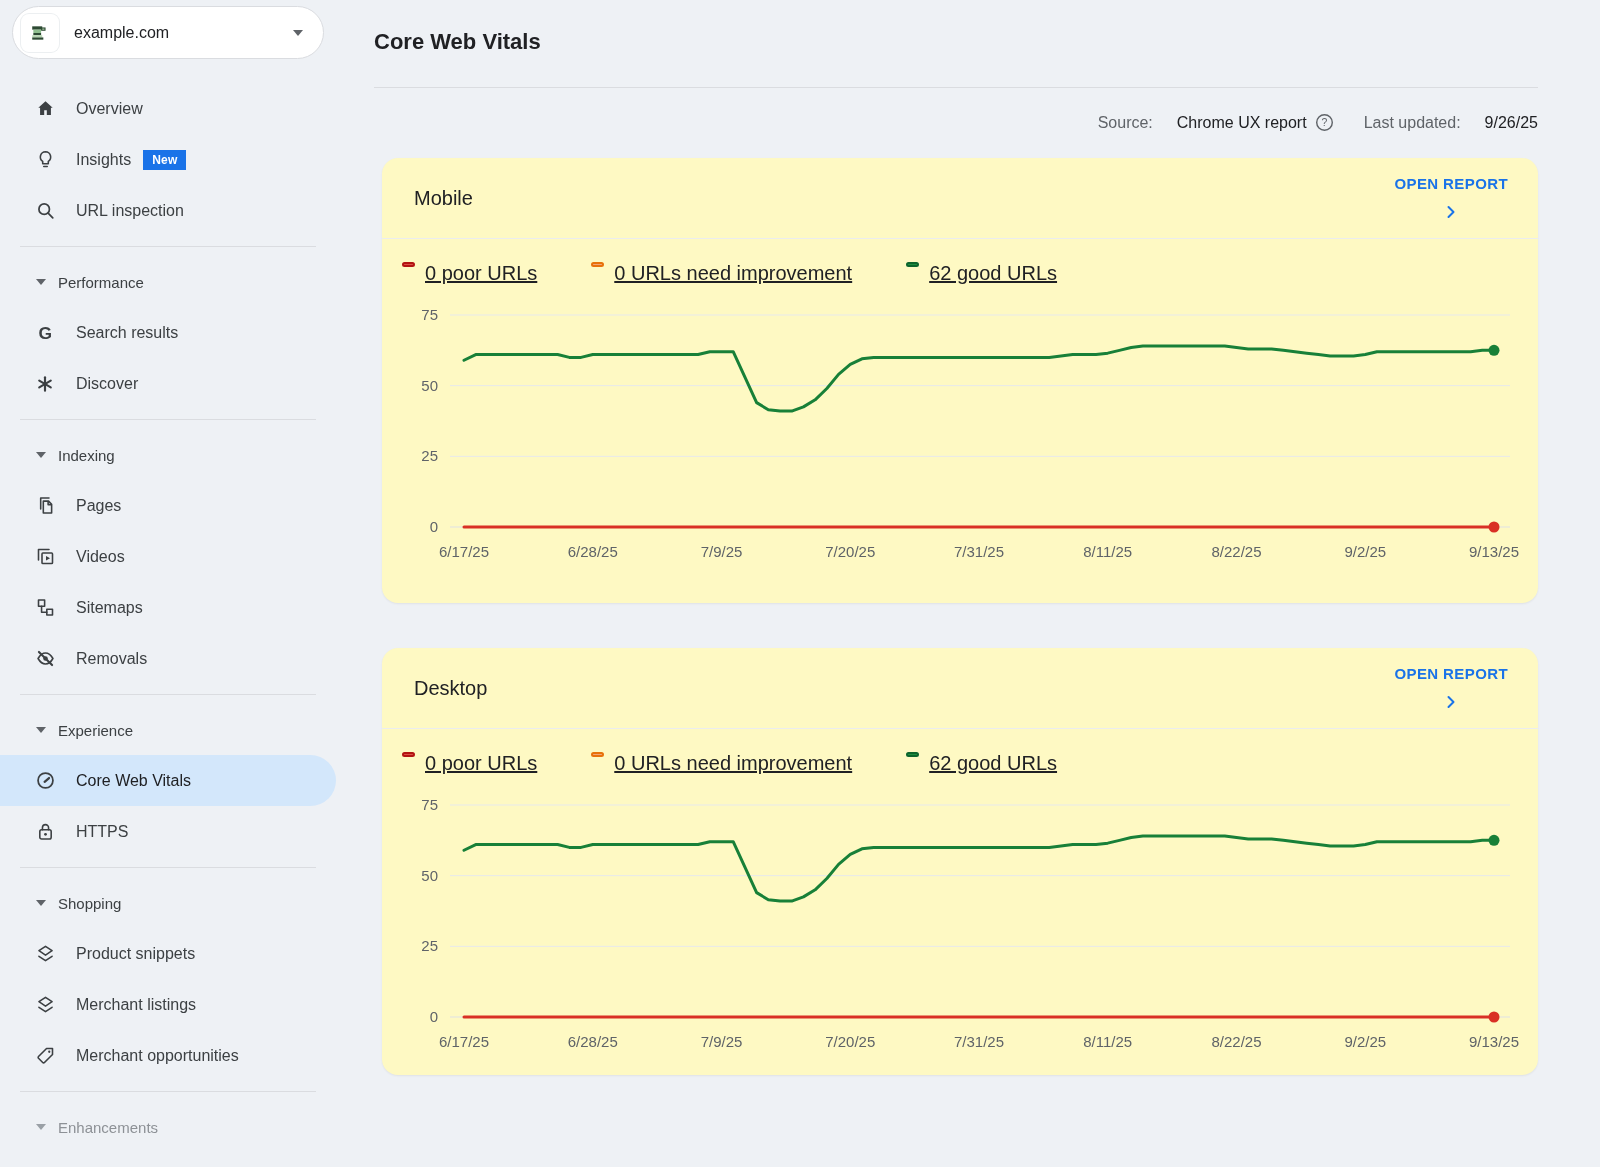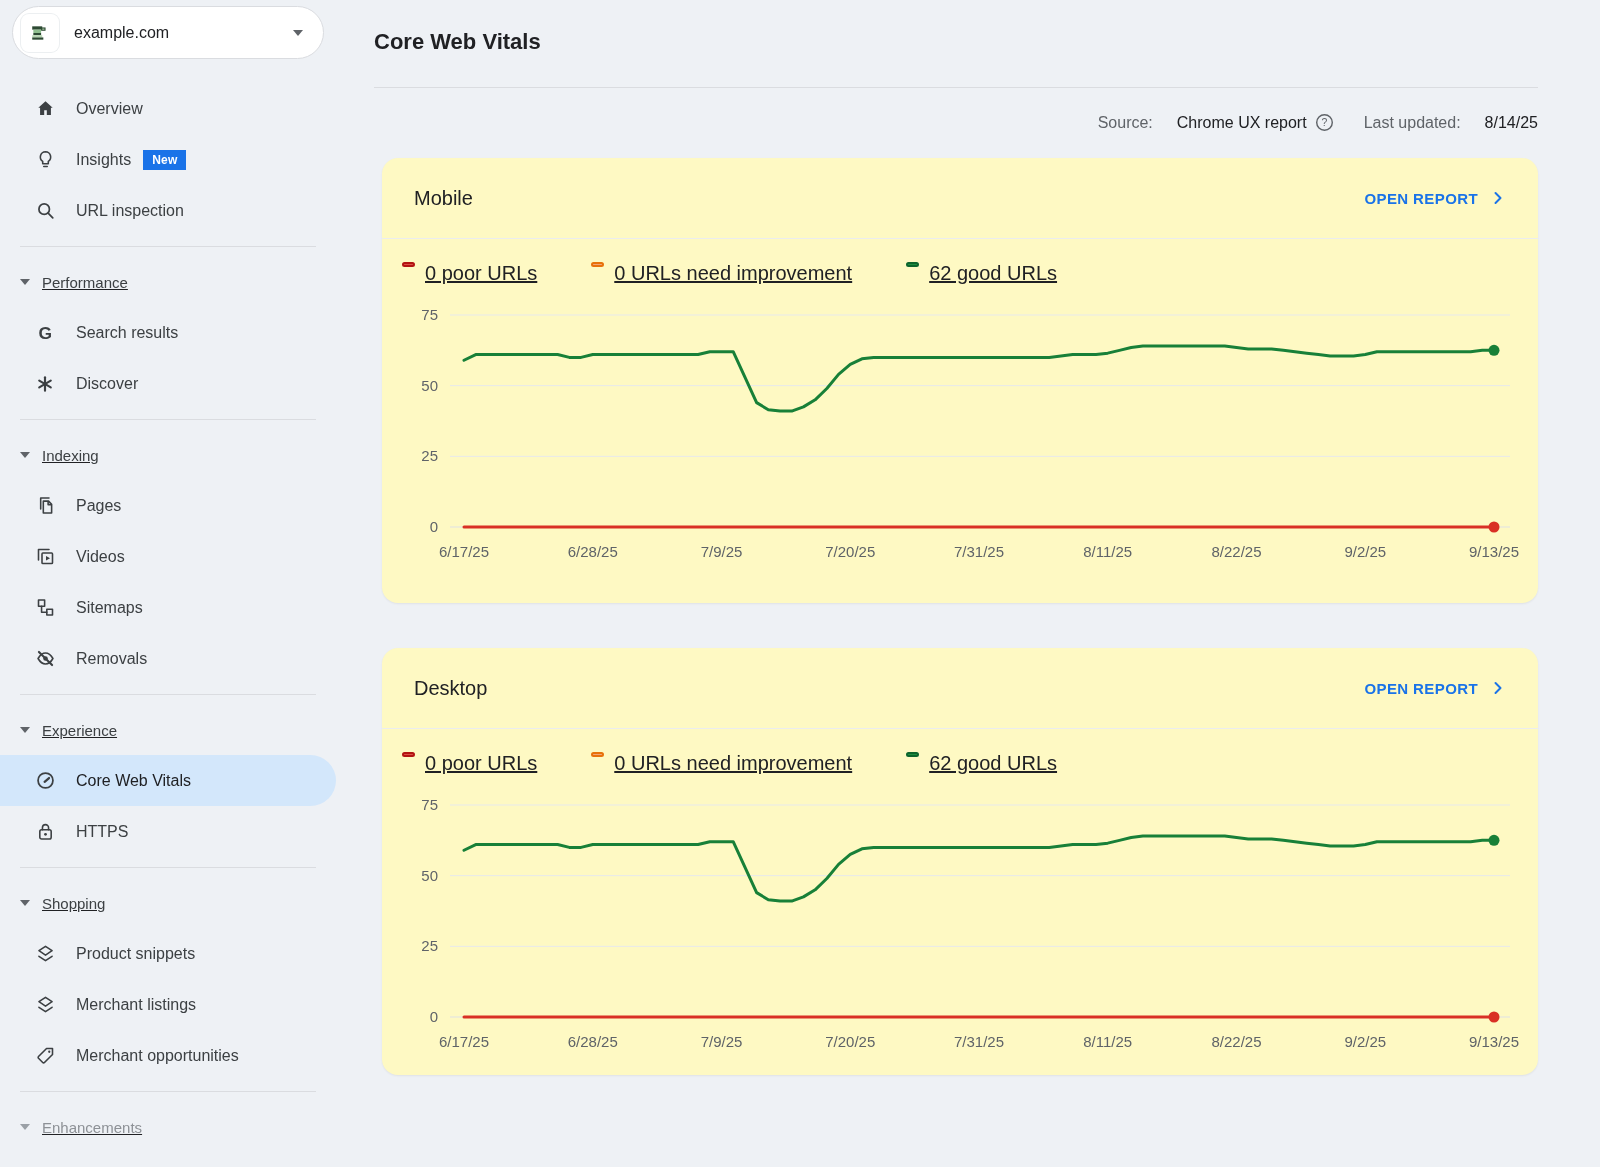--- a/index.html
+++ b/index.html
@@ -34,21 +34,21 @@
   }
   .nav-item .nav-icon { width:22px; height:22px; display:flex; align-items:center; justify-content:center; margin-right:20px; flex:none; }
   .nav-label { font-size:16px; color:#3c4043; white-space:nowrap; }
   .nav-item.selected { background:#d3e7fb; border-radius:0 27px 27px 0; width:336px; }
   .nav-item.selected .nav-label { color:#202124; }
   .badge-new {
     margin-left:12px; background:#1a73e8; color:#fff; font-size:12px; font-weight:bold;
     padding:3px 9px; border-radius:0; letter-spacing:.2px;
   }
   .divider { height:1px; background:#dadce0; margin:10px 20px; }
-  .section-header { height:50px; display:flex; align-items:center; padding-left:20px; cursor:pointer;text-decoration:underline; }
+  .section-header { height:50px; display:flex; align-items:center; padding-left:36px; cursor:pointer; }
   .tri {
     width:0; height:0; border-left:5px solid transparent; border-right:5px solid transparent;
     border-top:6px solid #5f6368; margin-right:12px;
   }
   .section-label { font-size:15px; color:#3c4043; }
   .section-header.faded .section-label { color:#8d9196; }
   .section-header.faded .tri { border-top-color:#9aa0a6; }
   .icon-stroke { stroke:#3c4043; fill:none; stroke-width:1.8; stroke-linecap:round; stroke-linejoin:round; }
   
   .main { position:absolute; left:336px; top:0; right:0; bottom:0; }
@@ -68,20 +68,21 @@
   }
   .card-mobile { top:158px; height:445px; }
   .card-desktop { top:648px; height:427px; }
   .card-header { height:80px; display:flex; align-items:center; padding:0 30px 0 32px; }
   .card-title { font-size:20px; font-weight:normal; color:#202124; flex:1; }
   .open-report {
     background:none; border:none; cursor:pointer;
     display:flex; align-items:center; gap:10px;
     color:#1a73e8; font-size:15px; font-weight:bold; letter-spacing:.4px;
     font-family:"Liberation Sans", sans-serif;
+    flex-direction:column;
   }
   .card-divider { height:1px; background:#ebedef; }
   .legend { display:flex; align-items:center; padding:24px 0 0 20px; height:44px; }
   .legend-item { display:flex; align-items:flex-start; font-size:20px; color:#202124; margin-right:54px;text-decoration:underline; }
   .sw {
     display:inline-block; width:13px; height:5px; border-radius:4px;
     border:2px solid; margin-right:10px;
   }
   .chart { display:block; margin:12px 0 0 16px; width:1124px; height:270px; }
 </style>
@@ -285,21 +286,21 @@
   <div class="source-row">
     <span>Source:</span>
     <span class="dark">Chrome UX report</span>
     <span class="help-icon">
       <svg width="19" height="19" viewBox="0 0 20 20">
           <circle cx="10" cy="10" r="8.2" fill="none" stroke="#5f6368" stroke-width="1.5"></circle>
           <text x="10" y="14" text-anchor="middle" font-family="Liberation Sans, sans-serif" font-size="11" fill="#5f6368">?</text>
         </svg>
     </span>
     <span class="updated-label">Last updated:</span>
-    <span class="dark">8/14/25</span>
+    <span class="dark">9/26/25</span>
   </div>
 
   <section class="card card-mobile">
     <div class="card-header">
       <h2 class="card-title">Mobile</h2>
       <button class="open-report">
         <span>OPEN REPORT</span>
         <svg width="20" height="20" viewBox="0 0 24 24">
             <path d="M9 6l6 6-6 6" fill="none" stroke="#1a73e8" stroke-width="2.4" stroke-linecap="round" stroke-linejoin="round"></path>
           </svg>

